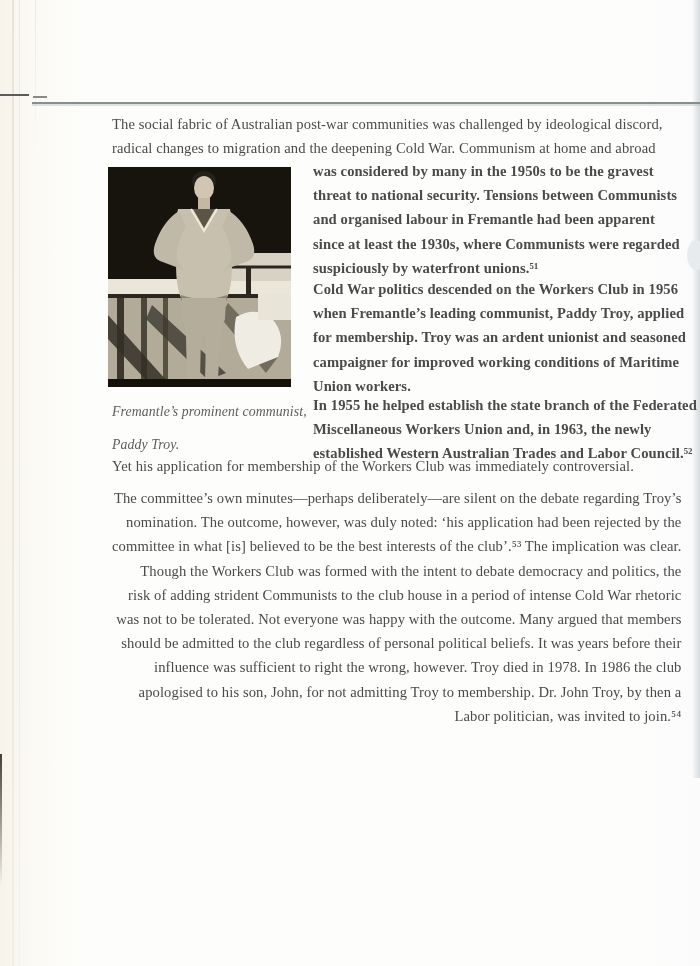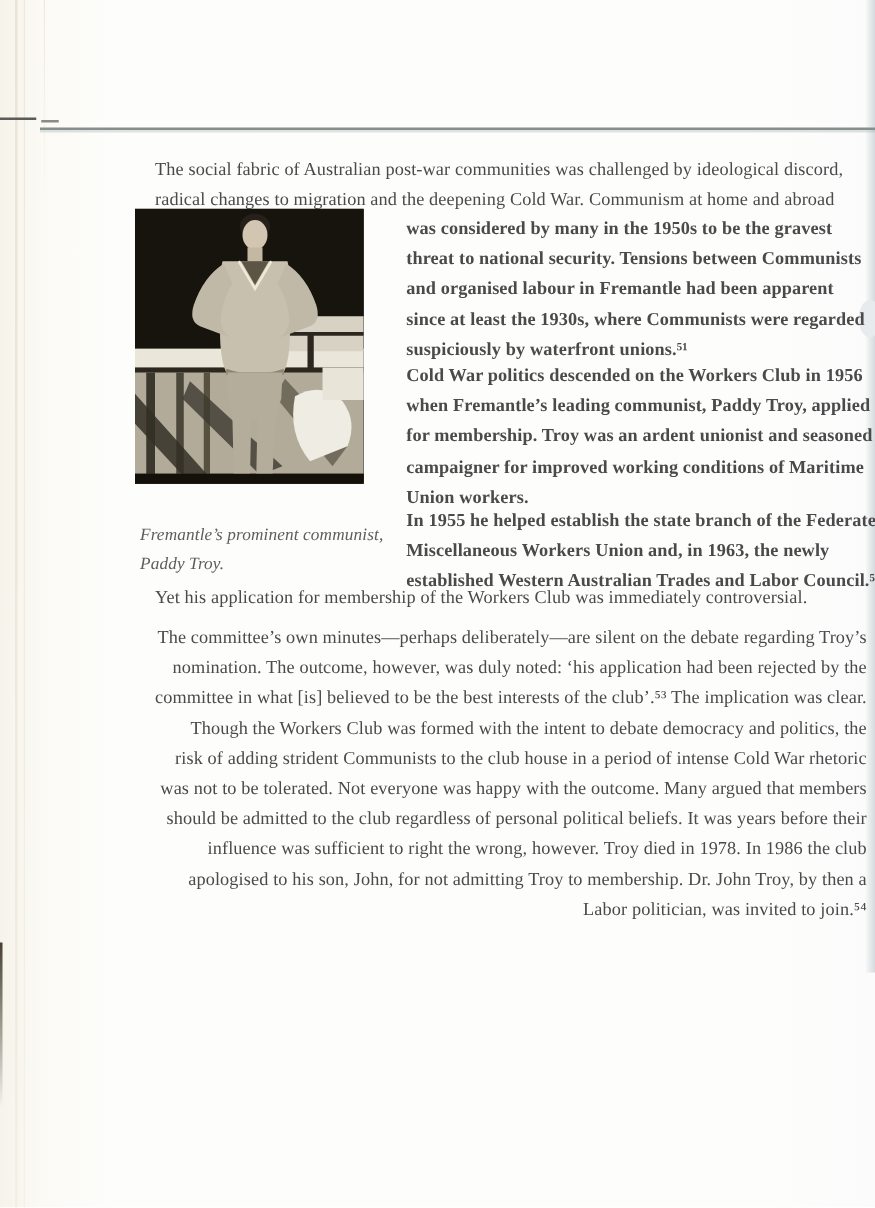--- a/index.html
+++ b/index.html
@@ -39,36 +39,36 @@
     color: #141414; white-space: pre;
   }
   .title-rule {
     position: absolute; left: 32px; top: 102px; right: 0; height: 2px;
     background: #85908e;
     box-shadow: 0 2px 0 rgba(165,176,173,0.35);
   }
 
   
   .txt {
-    position: absolute; margin: 12px;
+    position: absolute; margin: 0;
     font-size: 14.6px; line-height: 24.2px;
     color: #4a4a4a; white-space: pre;
     letter-spacing: 0.1px;
   }
   .intro    { left: 112px; top: 112px; }
   .colblock { left: 313px; font-weight: bold; }
   .col-1    { top: 159px; }
   .col-2    { top: 277px; }
   .col-3    { top: 393px; }
   .bridge   { left: 112px; top: 454px; }
   .mainpara { left: 112px; top: 486px; text-align: right; }
 
   .photo-caption {
-    position: absolute; left: 112px; top: 416px; margin: 0;
-    font-style: italic; font-size: 13.8px; line-height: 23px;
+    position: absolute; left: 112px; top: 395px; margin: 0;
+    font-style: italic; font-size: 13.8px; line-height: 33px;
     color: #5d5d5d; white-space: pre; letter-spacing: 0.1px;
   }
 
   
   .photo {
     position: absolute; left: 108px; top: 167px;
     width: 183px; height: 220px; margin: 0;
     background: #17140e;
   }
   .photo svg { display: block; width: 100%; height: 100%; }

